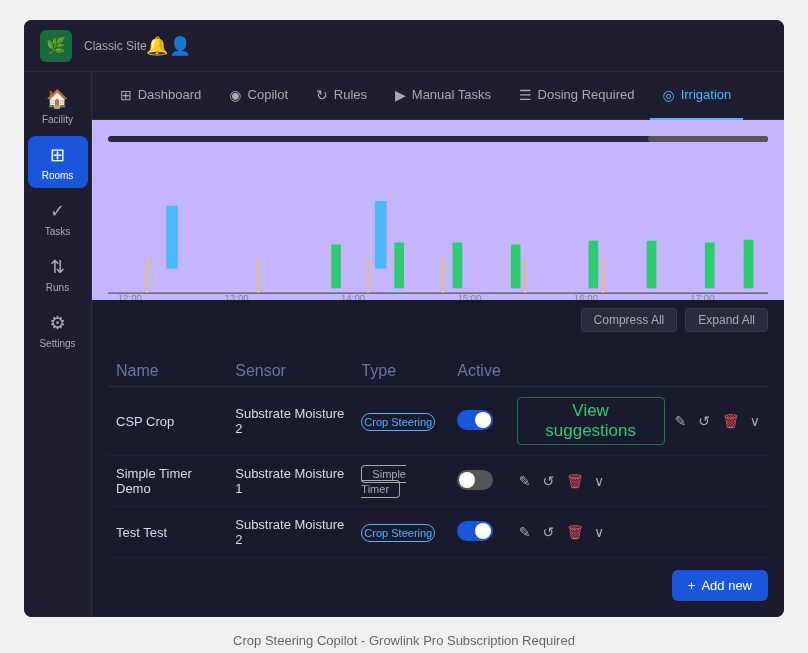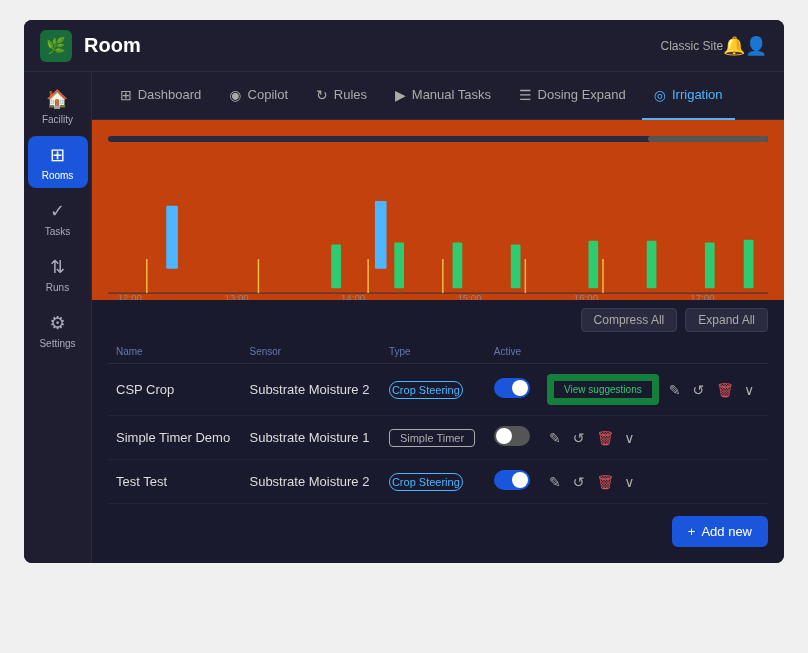--- a/index.html
+++ b/index.html
@@ -129,58 +129,58 @@
       cursor: pointer;
       color: #aaa;
       font-size: 13px;
       border-bottom: 2px solid transparent;
       white-space: nowrap;
     }
     .tab.active { color: #4db6ff; border-bottom: 2px solid #4db6ff; }
     .tab-icon { font-size: 14px; }
     
     .chart-area {
-      background: #c2410c;
+      background: #c4b5fd;
       padding: 12px 16px 0 16px;
       height: 180px;
       position: relative;
       overflow: hidden;
     }
     .chart-svg {
       width: 100%;
       height: 160px;
     }
     
     .table-area {
       padding: 8px 16px 16px 16px;
       flex: 1;
     }
     .table-controls {
       display: flex;
       justify-content: flex-end;
       gap: 8px;
-      margin-bottom: 8px;
+      margin-bottom: 24px;
     }
     .ctrl-btn {
       background: #2a2a40;
       color: #aaa;
       border: 1px solid #3a3a55;
       border-radius: 4px;
       padding: 4px 12px;
       font-size: 12px;
       cursor: pointer;
     }
     .data-table {
       width: 100%;
       border-collapse: collapse;
     }
     .data-table th {
       text-align: left;
       color: #6677aa;
-      font-size: 10px;
+      font-size: 16px;
       font-weight: 500;
       padding: 6px 8px;
       border-bottom: 1px solid #2a2a40;
     }
     .data-table td {
       padding: 10px 8px;
       color: #ddd;
       font-size: 13px;
       border-bottom: 1px solid #22223a;
     }
@@ -246,25 +246,25 @@
     .action-icon {
       color: #aaa;
       font-size: 14px;
       cursor: pointer;
       padding: 2px;
     }
     .action-icon.delete { color: #e05555; }
     .chevron-icon { color: #aaa; font-size: 14px; cursor: pointer; }
     .view-suggestions-btn {
       background: transparent;
-      border: 7px solid #15803d;
+      border: 1px solid #15803d;
       color: #2ecc71;
       border-radius: 4px;
       padding: 3px 10px;
-      font-size: 10px;
+      font-size: 17px;
       cursor: pointer;
     }
     .add-new-btn {
       background: #1a56db;
       color: white;
       border: none;
       border-radius: 6px;
       padding: 8px 16px;
       font-size: 13px;
       cursor: pointer;
@@ -298,21 +298,20 @@
     }
   </style>
 </head>
 <body>
 
 <div class="outer-wrapper">
   <div class="app-container">
 
     <div class="app-header">
       <div class="logo-icon">🌿</div>
-      <span class="header-title">Room</span>
       <div class="header-right">
         <span class="classic-site-link">Classic Site</span>
         <span class="header-icon">🔔</span>
         <span class="header-icon">👤</span>
       </div>
     </div>
 
     <div class="main-layout">
 
       <div class="sidebar">
@@ -352,21 +351,21 @@
           <div class="tab">
             <span class="tab-icon">↻</span>
             <span>Rules</span>
           </div>
           <div class="tab">
             <span class="tab-icon">▶</span>
             <span>Manual Tasks</span>
           </div>
           <div class="tab">
             <span class="tab-icon">☰</span>
-            <span>Dosing Expand</span>
+            <span>Dosing Required</span>
           </div>
           <div class="tab active">
             <span class="tab-icon">◎</span>
             <span>Irrigation</span>
           </div>
         </div>
 
         <div class="chart-area">
           <div class="scrollbar-track">
             <div class="scrollbar-thumb"></div>
@@ -485,13 +484,14 @@
               <span>+</span>
               <span>Add new</span>
             </button>
           </div>
         </div>
 
       </div>
     </div>
   </div>
 
+  <div class="footer-note">Crop Steering Copilot - Growlink Pro Subscription Required</div>
 </div>
 
 </body></html>

